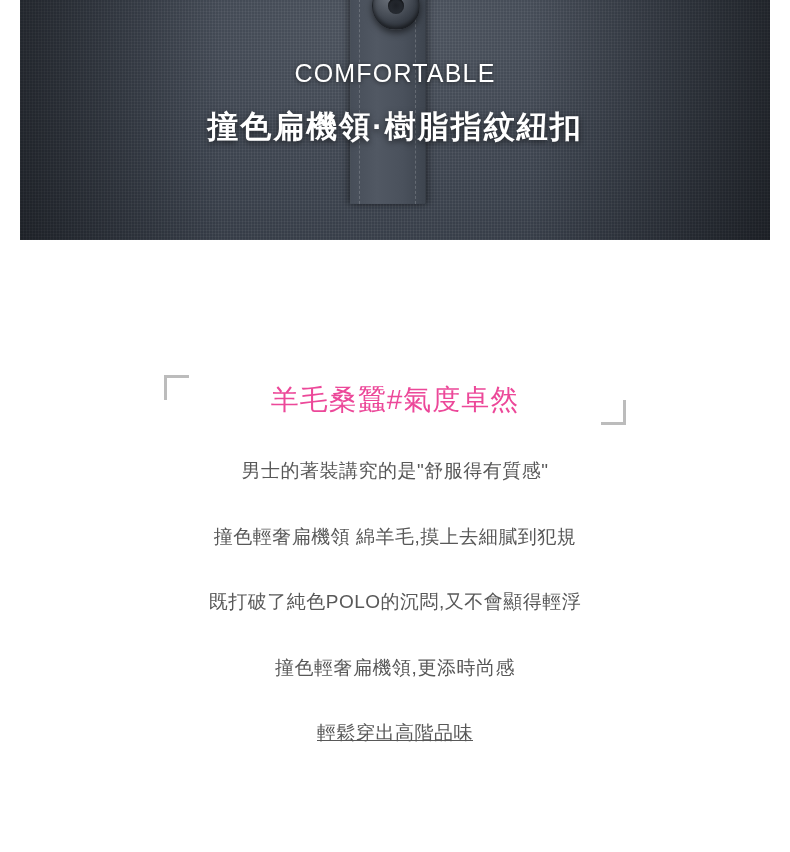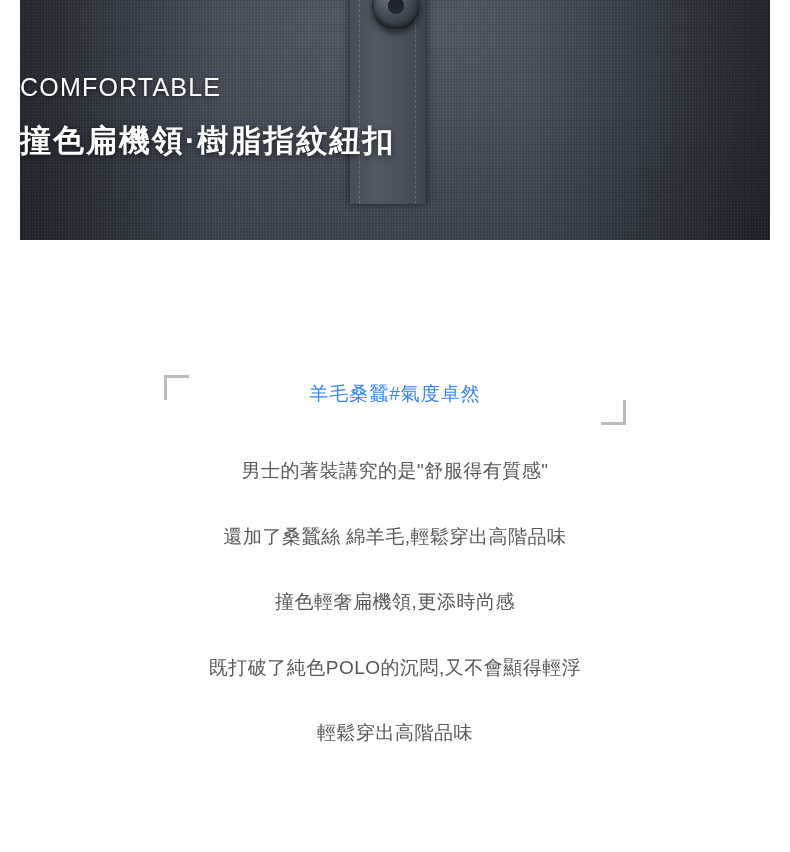--- a/index.html
+++ b/index.html
@@ -97,21 +97,22 @@
   .hero-shadow-right {
     position: absolute;
     right: 0; top: 0; bottom: 0;
     width: 240px;
     background: linear-gradient(270deg, rgba(0,0,0,0.42), rgba(0,0,0,0));
   }
   .hero-text {
     position: absolute;
     left: 0;
     right: 0;
-    top: 72px;
+    top: 58px;
+    text-align: center;
     color: #ffffff;
   }
   .hero-title-en {
     font-size: 25px;
     letter-spacing: 1.2px;
     font-weight: 400;
     line-height: 1.2;
     text-shadow: 0 1px 4px rgba(0,0,0,0.55);
   }
   .hero-title-cn {
@@ -152,39 +153,40 @@
     right: 4px;
     bottom: 8px;
     border-right: 3px solid #bcbcbc;
     border-bottom: 3px solid #bcbcbc;
   }
   .headline {
     position: absolute;
     left: 0;
     right: 0;
     top: 26px;
-    font-size: 19px;
-    color: #3b82f6;
+    font-size: 28px;
+    color: #ec4899;
     letter-spacing: 1px;
     font-weight: 400;
   }
 
   .lines {
     margin-top: 24px;
   }
   .line {
     font-size: 19px;
     color: #585858;
     line-height: 1.45;
     margin: 0 0 38px 0;
     letter-spacing: 0.5px;
     font-weight: 400;
   }
   .line:last-child {
     margin-bottom: 0;
+    text-decoration: underline;
   }
 </style>
 </head>
 <body>
 
 <div class="page">
 
   <div class="hero">
     <div class="hero-fabric"></div>
     <div class="hero-placket">
@@ -204,21 +206,21 @@
   <div class="copy">
 
     <div class="headline-wrap">
       <span class="corner tl"></span>
       <span class="corner br"></span>
       <div class="headline">羊毛桑蠶#氣度卓然</div>
     </div>
 
     <div class="lines">
       <p class="line">男士的著裝講究的是"舒服得有質感"</p>
-      <p class="line">還加了桑蠶絲 綿羊毛,輕鬆穿出高階品味</p>
+      <p class="line">撞色輕奢扁機領 綿羊毛,摸上去細膩到犯規</p>
+      <p class="line">既打破了純色POLO的沉悶,又不會顯得輕浮</p>
       <p class="line">撞色輕奢扁機領,更添時尚感</p>
-      <p class="line">既打破了純色POLO的沉悶,又不會顯得輕浮</p>
       <p class="line">輕鬆穿出高階品味</p>
     </div>
 
   </div>
 
 </div>
 
 </body></html>

